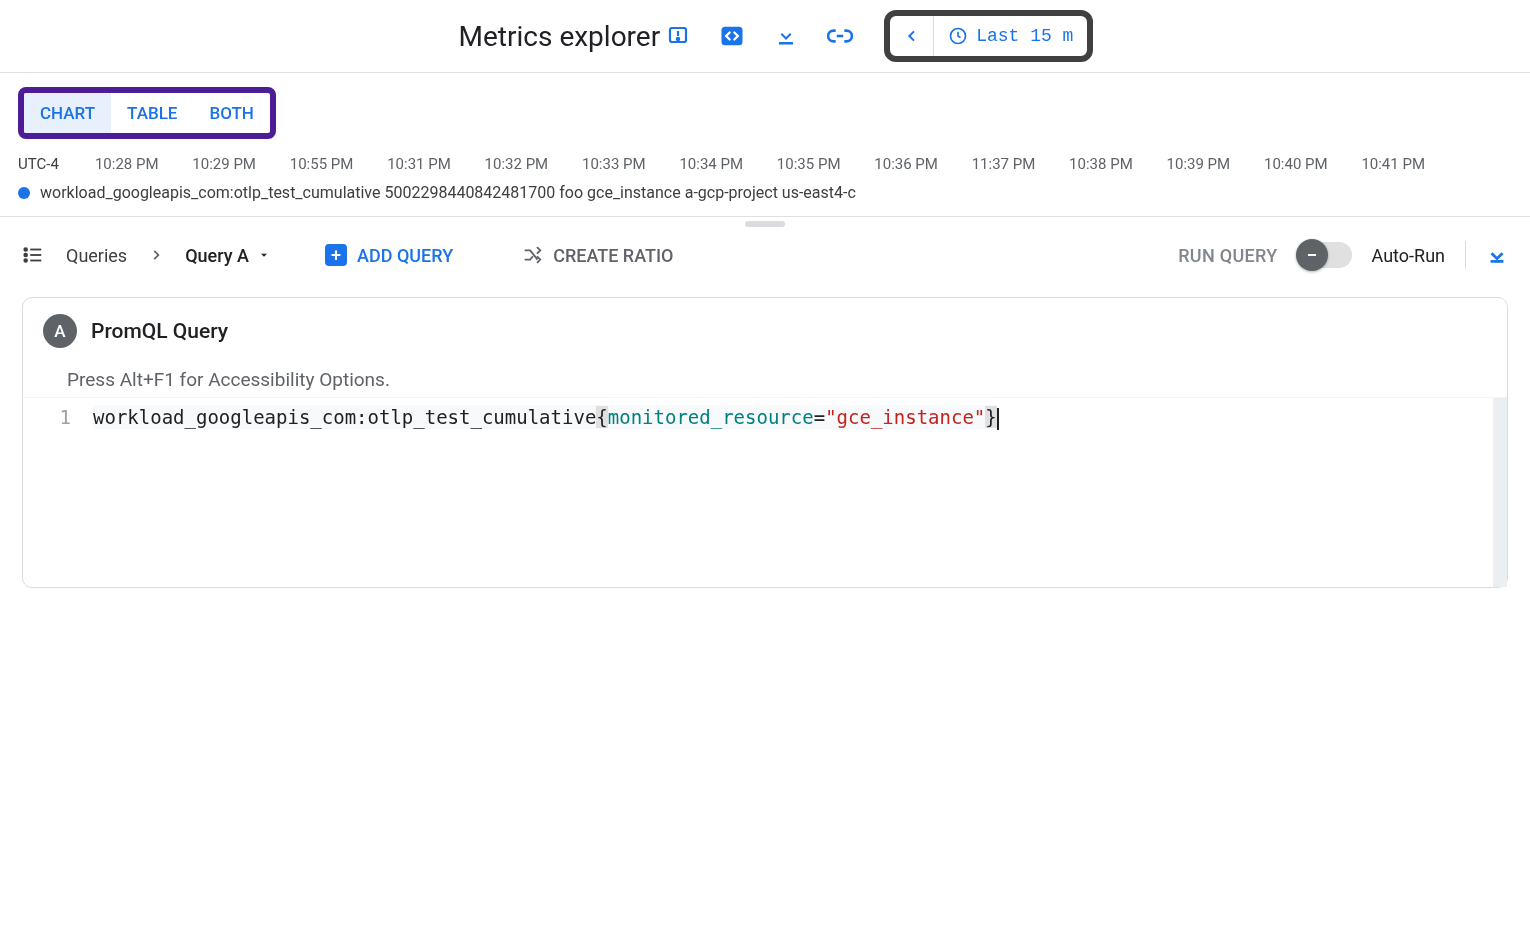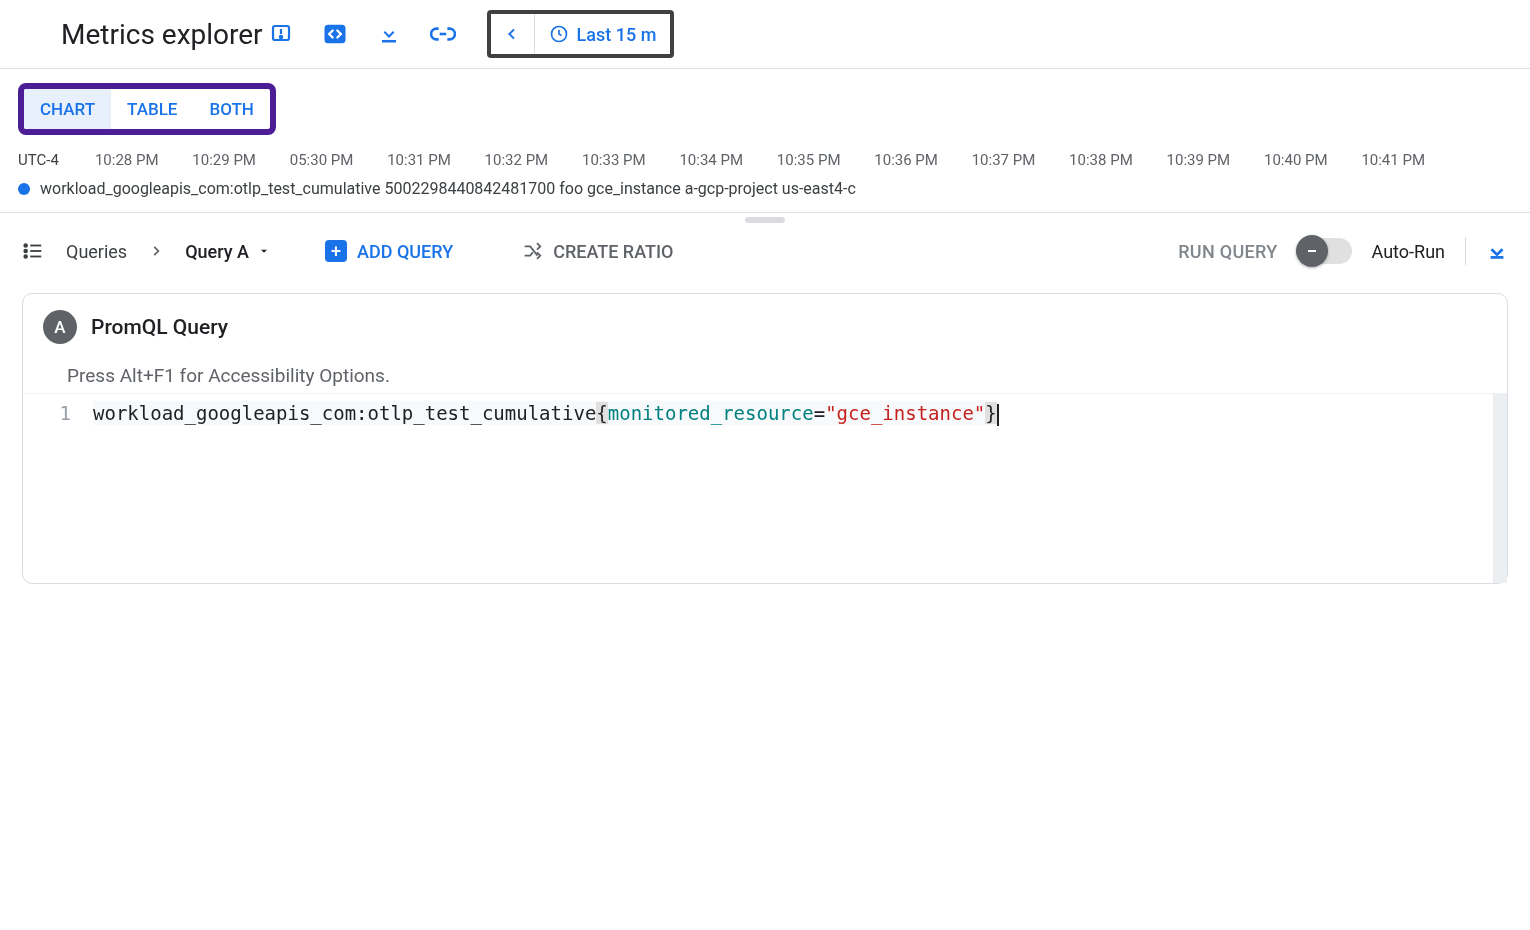--- a/index.html
+++ b/index.html
@@ -1,24 +1,24 @@
 <!DOCTYPE html>
 <html><head>
 <meta charset="utf-8">
 <style>
   * { box-sizing: border-box; margin: 0; padding: 0; }
   body { font-family: "Google Sans", Roboto, Arial, sans-serif; color: #202124; background: #fff; width: 1530px; height: 930px; overflow: hidden; }
 
   
-  .header { display: flex; align-items: center; justify-content: flex-start; padding: 10px 18px 10px 61px; border-bottom: 1px solid #e0e0e0; }
+  .header { display: flex; align-items: center; justify-content: center; padding: 10px 18px 10px 40px; border-bottom: 1px solid #e0e0e0; }
   .header h1 { font-size: 28px; font-weight: 400; color: #202124; }
   .header-actions { display: flex; align-items: center; gap: 18px; }
   .icon-btn { width: 36px; height: 36px; display: flex; align-items: center; justify-content: center; border-radius: 4px; cursor: pointer; }
   .blue-fill { color: #1a73e8; }
-  .time-group { display: flex; align-items: center; border: 4px solid #404040; border-radius: 4px; overflow: hidden; margin-left: 8px; }
+  .time-group { display: flex; align-items: center; border: 6px solid #404040; border-radius: 12px; overflow: hidden; margin-left: 8px; font-family: Liberation Mono, monospace; }
   .time-arrow { width: 44px; height: 40px; display: flex; align-items: center; justify-content: center; border-right: 1px solid #dadce0; cursor:pointer; }
   .time-label { display: flex; align-items: center; gap: 8px; padding: 0 14px; height: 40px; color: #1a73e8; font-size: 18px; font-weight: 500; cursor:pointer; }
 
   
   .tabs-row { padding: 14px 18px 0 18px; }
   .view-tabs { display: inline-flex; border: 6px solid #4c1d95; border-radius: 8px; overflow: hidden; }
   .view-tab { padding: 10px 16px; font-size: 17px; font-weight: 500; color: #1a73e8; cursor: pointer; }
   .view-tab.active { background: #e8f0fe; }
 
   
@@ -144,28 +144,28 @@
     <div class="view-tab">TABLE</div>
     <div class="view-tab">BOTH</div>
   </div>
 </div>
 
 <div class="chart-wrap">
   <div class="x-axis">
     <span class="tz">UTC-4</span>
     <span class="tick">10:28 PM</span>
     <span class="tick">10:29 PM</span>
-    <span class="tick">05:30 PM</span>
+    <span class="tick">10:55 PM</span>
     <span class="tick">10:31 PM</span>
     <span class="tick">10:32 PM</span>
     <span class="tick">10:33 PM</span>
     <span class="tick">10:34 PM</span>
     <span class="tick">10:35 PM</span>
     <span class="tick">10:36 PM</span>
-    <span class="tick">10:37 PM</span>
+    <span class="tick">11:37 PM</span>
     <span class="tick">10:38 PM</span>
     <span class="tick">10:39 PM</span>
     <span class="tick">10:40 PM</span>
     <span class="tick">10:41 PM</span>
   </div>
   <div class="legend">
     <span class="dot"></span>
     <span>workload_googleapis_com:otlp_test_cumulative 5002298440842481700 foo gce_instance a-gcp-project us-east4-c</span>
   </div>
 </div>

